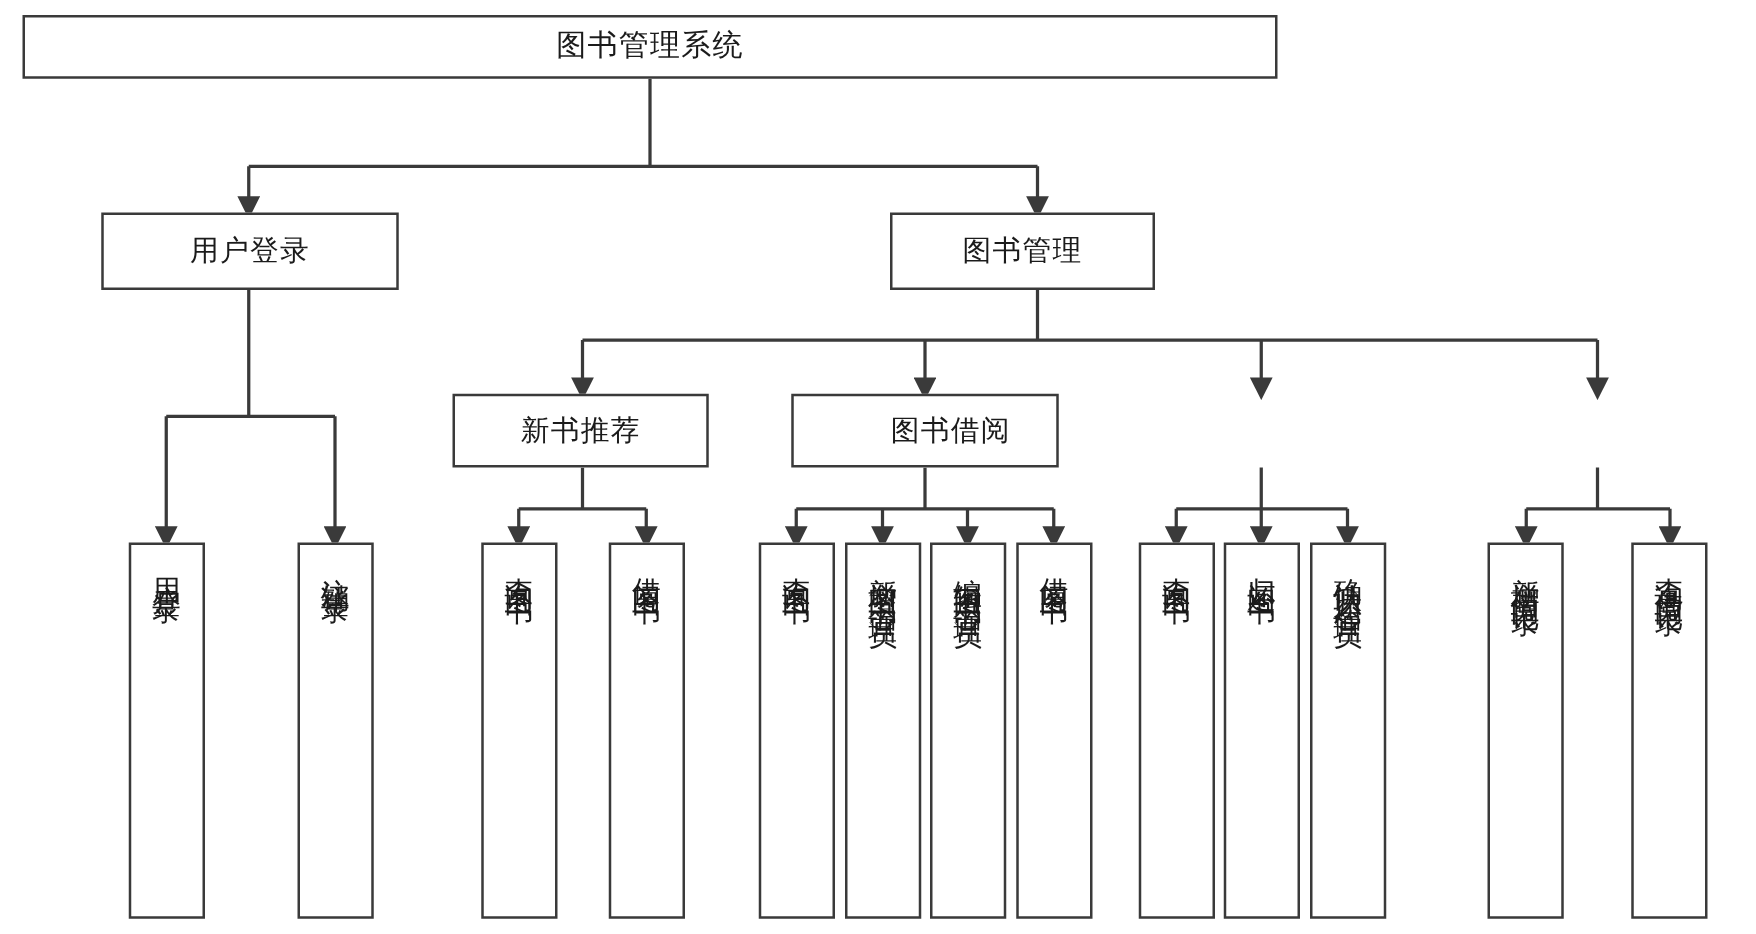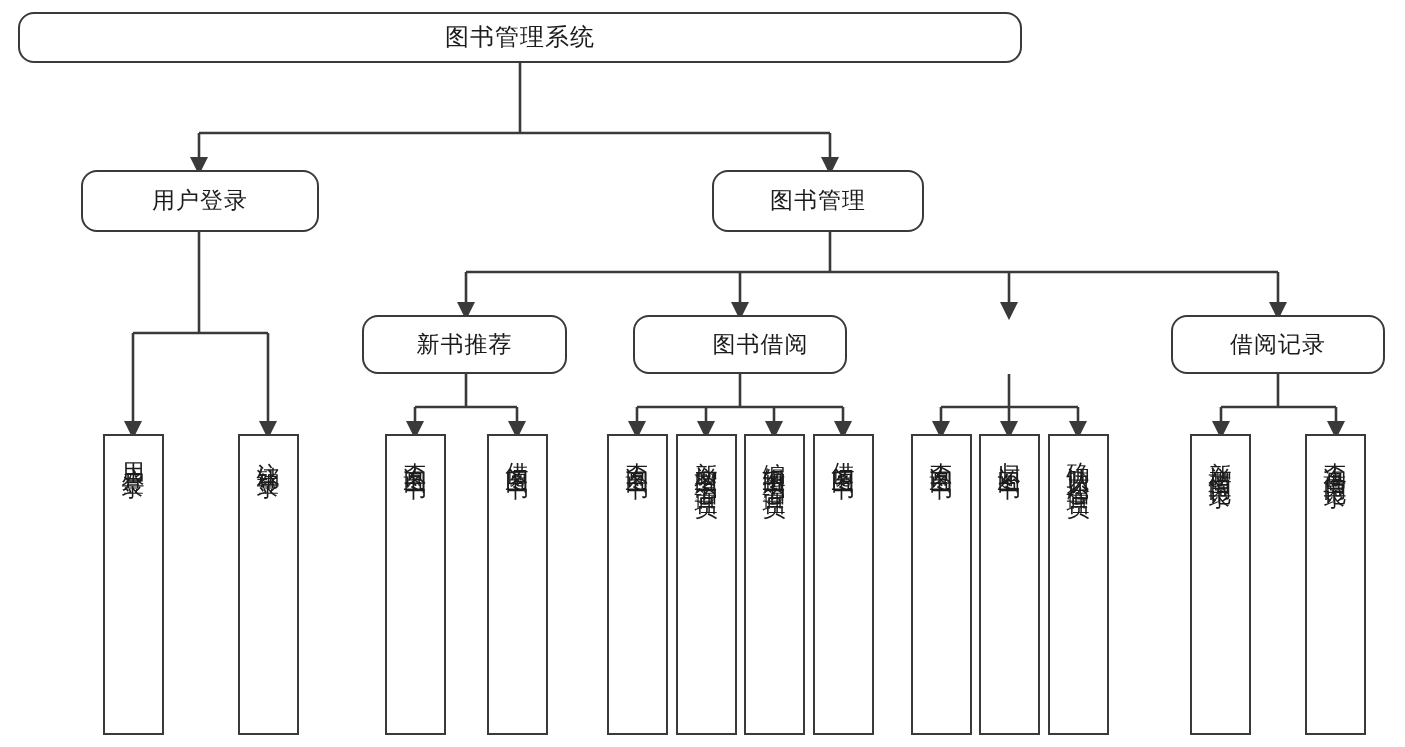--- a/index.html
+++ b/index.html
@@ -33,21 +33,20 @@
     border: 2.5px solid #3a3a3a;
     display: flex;
     align-items: center;
     justify-content: center;
     color: #1b1b1b;
   }
   .node.horiz {
     font-size: 23px;
     letter-spacing: 1px;
     line-height: 1.2;
-    border-radius: 16px;
   }
   .node.root {
     font-size: 24px;
   }
   .node.vert {
     font-size: 23px;
     align-items: flex-start;
     justify-content: center;
     padding-top: 8px;
   }
@@ -134,23 +133,20 @@
   <div class="node horiz" style="left:712px; top:170px; width:212px; height:62px;">
     <span>图书管理</span>
   </div>
 
   <div class="node horiz" style="left:362px; top:315px; width:205px; height:59px;">
     <span>新书推荐</span>
   </div>
   <div class="node horiz" style="left:633px; top:315px; width:214px; height:59px;padding-left:41px;">
     <span>图书借阅</span>
   </div>
-  <div class="node horiz" style="left:1171px; top:315px; width:214px; height:59px;">
-    <span>借阅记录</span>
-  </div>
 
   <div class="node vert" style="left:103px; top:434px; width:61px; height:301px;">
     <span class="vlabel">用户登录</span>
   </div>
   <div class="node vert" style="left:238px; top:434px; width:61px; height:301px;">
     <span class="vlabel">注销登录</span>
   </div>
 
   <div class="node vert" style="left:385px; top:434px; width:61px; height:301px;">
     <span class="vlabel">查询图书</span>

